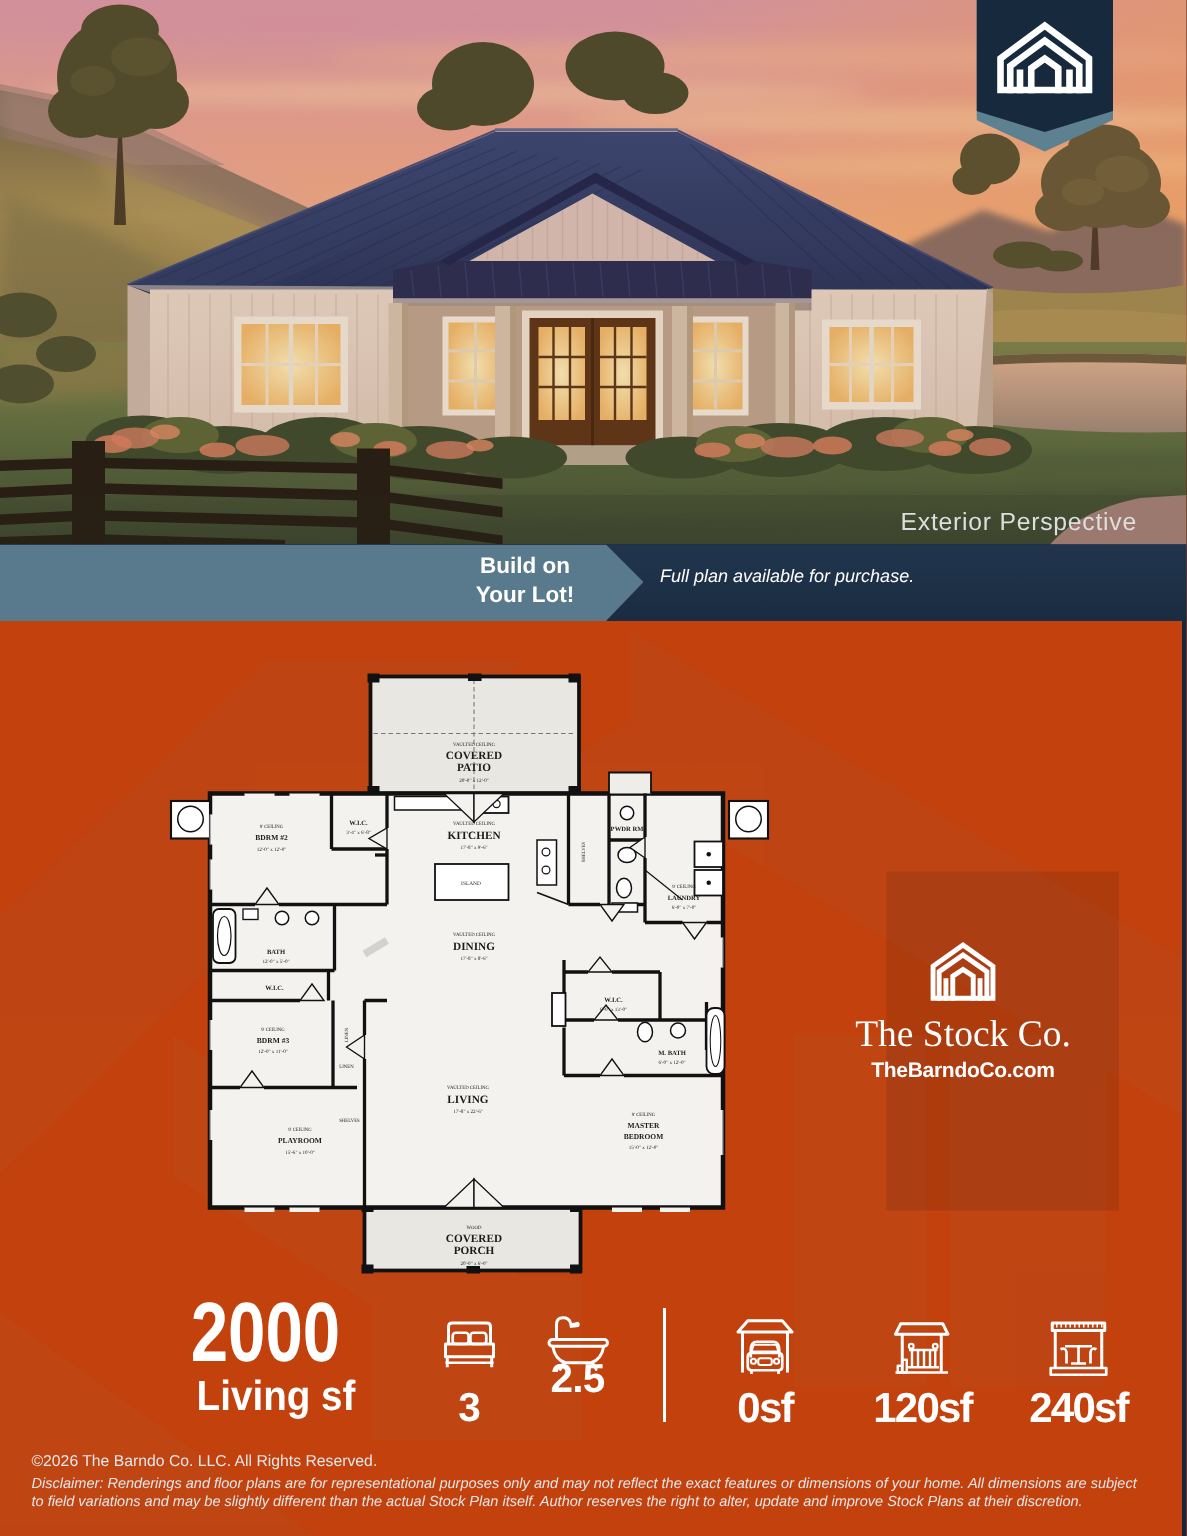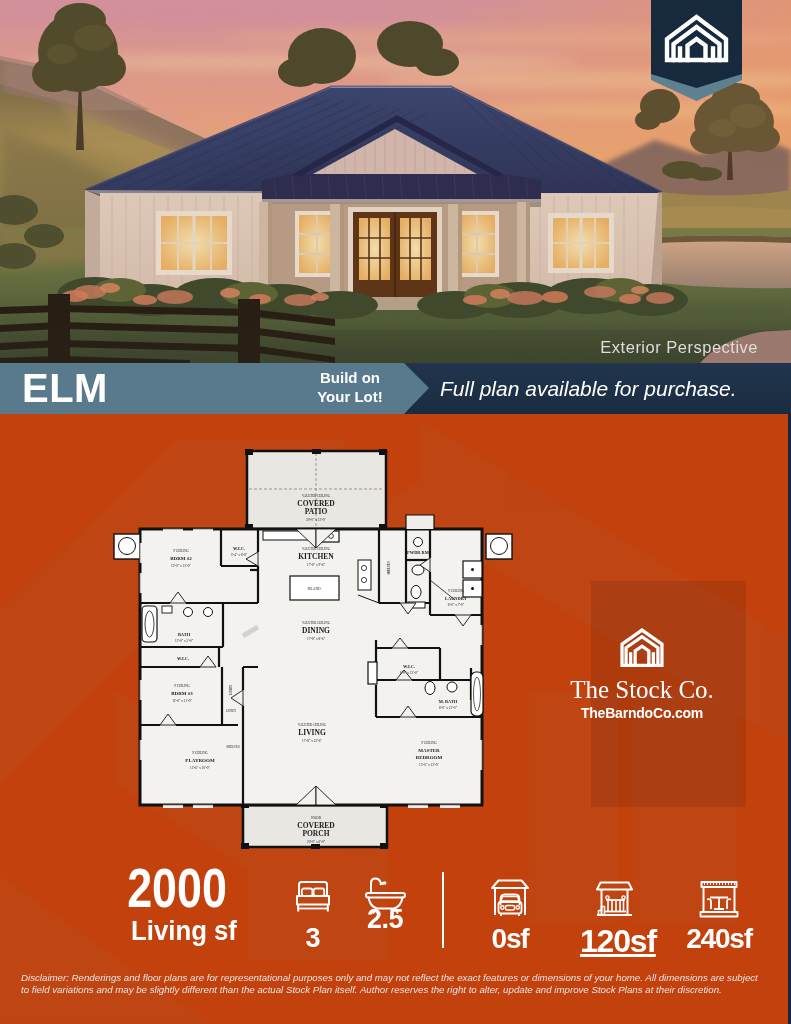--- a/index.html
+++ b/index.html
@@ -5,21 +5,21 @@
   html,body{margin:0;padding:0;}
   body{width:791px;height:1024px;position:relative;overflow:hidden;
        font-family:"Liberation Sans",sans-serif;background:#16273a;}
   .abs{position:absolute;}
   #photo{left:0;top:0;width:791px;height:363px;}
   #band{left:0;top:363px;width:791px;height:51px;background:linear-gradient(180deg,#20354d 0%,#1a2c41 100%);}
   #bandsteel{left:0;top:0;width:429px;height:51px;background:#59798c;
     clip-path:polygon(0 0,404px 0,429px 25px,404px 51px,0 51px);}
   #elm{left:22px;top:3px;font-size:40px;font-weight:bold;color:#fff;letter-spacing:0.5px;}
   #buildon{left:300px;top:6px;width:100px;text-align:center;font-size:15px;line-height:1.25;font-weight:bold;color:#fff;}
-  #fullplan{left:440px;top:14px;font-size:21px;font-style:italic;color:#fff;}
+  #fullplan{left:440px;top:14px;font-size:12px;font-style:italic;color:#fff;}
   #bodysec{left:0;top:414px;width:788px;height:610px;background:#c2410c;overflow:hidden;}
   #logoblock{left:542px;top:212px;width:200px;text-align:center;color:#fff;}
   #stats{left:0;top:0;width:791px;height:610px;color:#fff;margin-left:42px;}
   #foot{left:21px;top:554px;width:766px;color:#e4e6e9;}
 </style>
 </head>
 <body>
 <svg id="photo" class="abs" width="791" height="363" viewBox="0 0 791 363">
 <defs>
   <linearGradient id="sky" x1="0" y1="0" x2="0" y2="1">
@@ -361,21 +361,20 @@
   <path d="M0,0 H91 V74 L45.5,88 L0,74 Z" fill="#16293d"></path>
   <g fill="none" stroke="#fff" stroke-width="4.4" stroke-linecap="square">
     <path d="M16,60 V39 L45.5,17 L75,39 V60 H16 Z" stroke-linejoin="miter"></path>
     <path d="M22.5,60 V44 L45.5,27 L68.5,44 V60"></path>
     <path d="M36.5,60 V45.5 L45.5,39 L54.5,45.5 V60"></path>
     <path d="M29,60 V48.5 M62,60 V48.5"></path>
   </g>
 </svg>
 <div id="band" class="abs">
   <div id="bandsteel" class="abs"></div>
-  <div id="elm" class="abs">ELM</div>
   <div id="buildon" class="abs">Build on Your&nbsp;Lot!</div>
   <div id="fullplan" class="abs">Full plan available for purchase.</div>
 </div>
 <div id="bodysec" class="abs">
   <svg class="abs" style="left:0;top:0" width="791" height="610" viewBox="0 0 791 610">
     <g fill="#7da0c0" opacity="0.04">
       <polygon points="0,197 0,369 349,26 177,26"></polygon>
       <polygon points="420,6 791,226 791,331 420,111"></polygon>
       <polygon points="470,36 200,202 290,202 470,91"></polygon>
       <polygon points="115,276 345,426 345,520 115,370"></polygon>
@@ -625,27 +624,28 @@
       <path d="M2,9.5 L5.5,2.5 H33.5 L37,9.5 Z"></path>
       <path d="M6.5,9.5 V35 M32.5,9.5 V35"></path>
       <circle cx="12.5" cy="17.5" r="1.6" stroke-width="1.4"></circle>
       <circle cx="28.5" cy="17.5" r="1.6" stroke-width="1.4"></circle>
       <path d="M11,20 H30" stroke-width="1.8"></path>
       <path d="M13,20 V31 M17,20 V31 M21,20 V31 M25,20 V31 M28.5,20 V31" stroke-width="1.6"></path>
       <path d="M10,31.5 H31" stroke-width="1.8"></path>
       <path d="M3.5,35 V30.5 H6.5 V26.5 H9.5 V35 Z" stroke-width="1.6"></path>
       <path d="M2,35 H37" stroke-width="1.8"></path>
     </svg>
-    <div class="abs" style="left:538px;top:511px;width:70px;text-align:center;font-size:32px;font-weight:bold;line-height:1;letter-spacing:-1.2px;text-decoration:underline;">120sf</div>
+    <div class="abs" style="left:538px;top:511px;width:70px;text-align:center;font-size:28px;font-weight:bold;line-height:1;letter-spacing:-1.2px;">120sf</div>
     <svg class="abs" style="left:657px;top:466px" width="40" height="38" viewBox="0 0 40 38" fill="none" stroke="#fff" stroke-width="2" stroke-linejoin="round">
       <rect x="2.5" y="2" width="35" height="5"></rect>
       <path d="M4.5,7 V32 M35.5,7 V32"></path>
       <rect x="1.5" y="32" width="37" height="4.5" stroke-width="1.8"></rect>
       <path d="M11,17.5 H29 M20,17.5 V29 M15,29 H25" stroke-width="1.8"></path>
       <path d="M8,19.5 Q11.5,18 12,21.5 L12,29 M32,19.5 Q28.5,18 28,21.5 L28,29" stroke-width="1.8"></path>
       <path d="M5.5,2 V5 M8.5,2 V5 M11.5,2 V5 M14.5,2 V5 M17.5,2 V5 M20.5,2 V5 M23.5,2 V5 M26.5,2 V5 M29.5,2 V5 M32.5,2 V5 M35.5,2 V5" stroke-width="1"></path>
     </svg>
     <div class="abs" style="left:642px;top:511px;width:70px;text-align:center;font-size:28px;font-weight:bold;line-height:1;letter-spacing:-1.2px;">240sf</div>
   </div>
   <div id="foot" class="abs">
+    <div style="font-size:10.5px;">©2026 The Barndo Co. LLC. All Rights Reserved.</div>
     <div style="font-size:9.7px;font-style:italic;margin-top:4px;line-height:1.24;white-space:nowrap;">Disclaimer: Renderings and floor plans are for representational purposes only and may not reflect the exact features or dimensions of your home. All dimensions are subject<br>to field variations and may be slightly different than the actual Stock Plan itself. Author reserves the right to alter, update and improve Stock Plans at their discretion.</div>
   </div>
 </div>
 
 </body></html>

